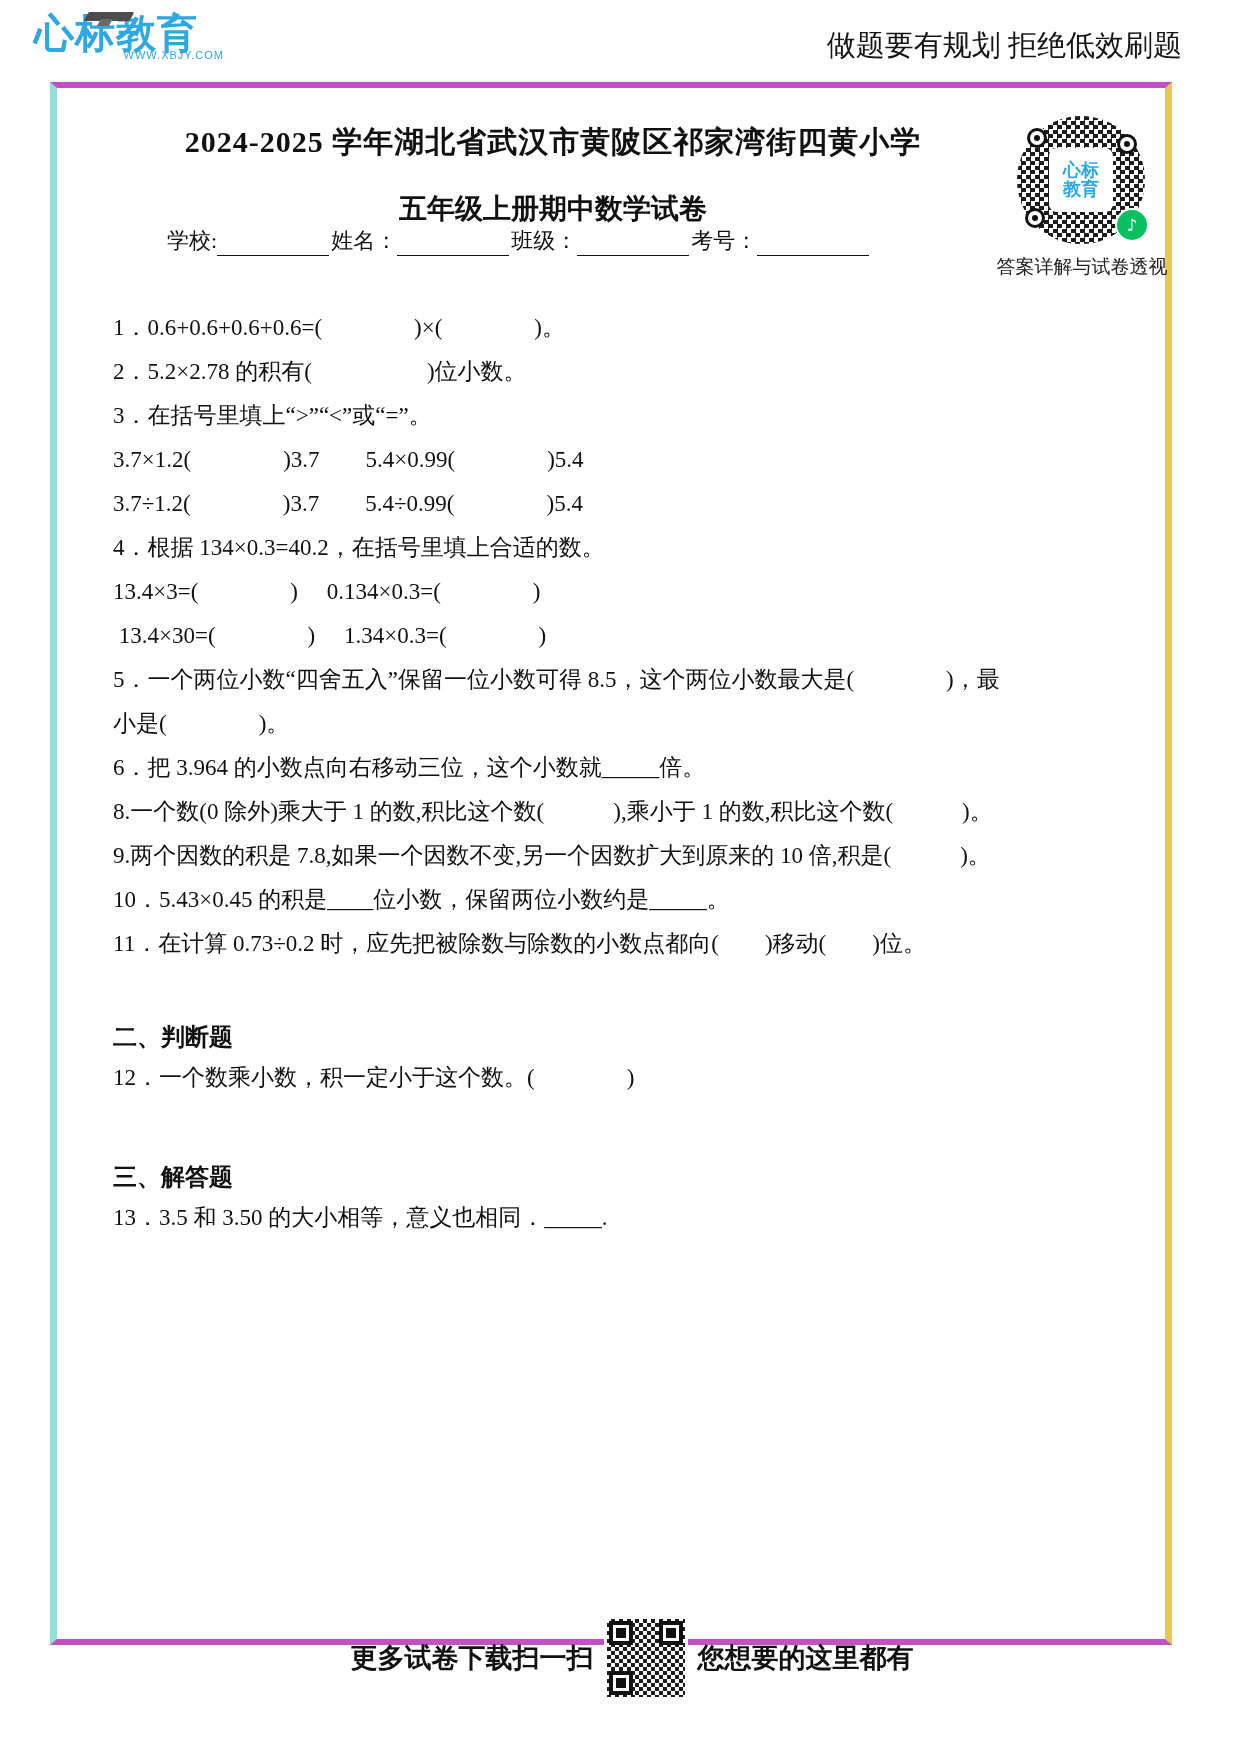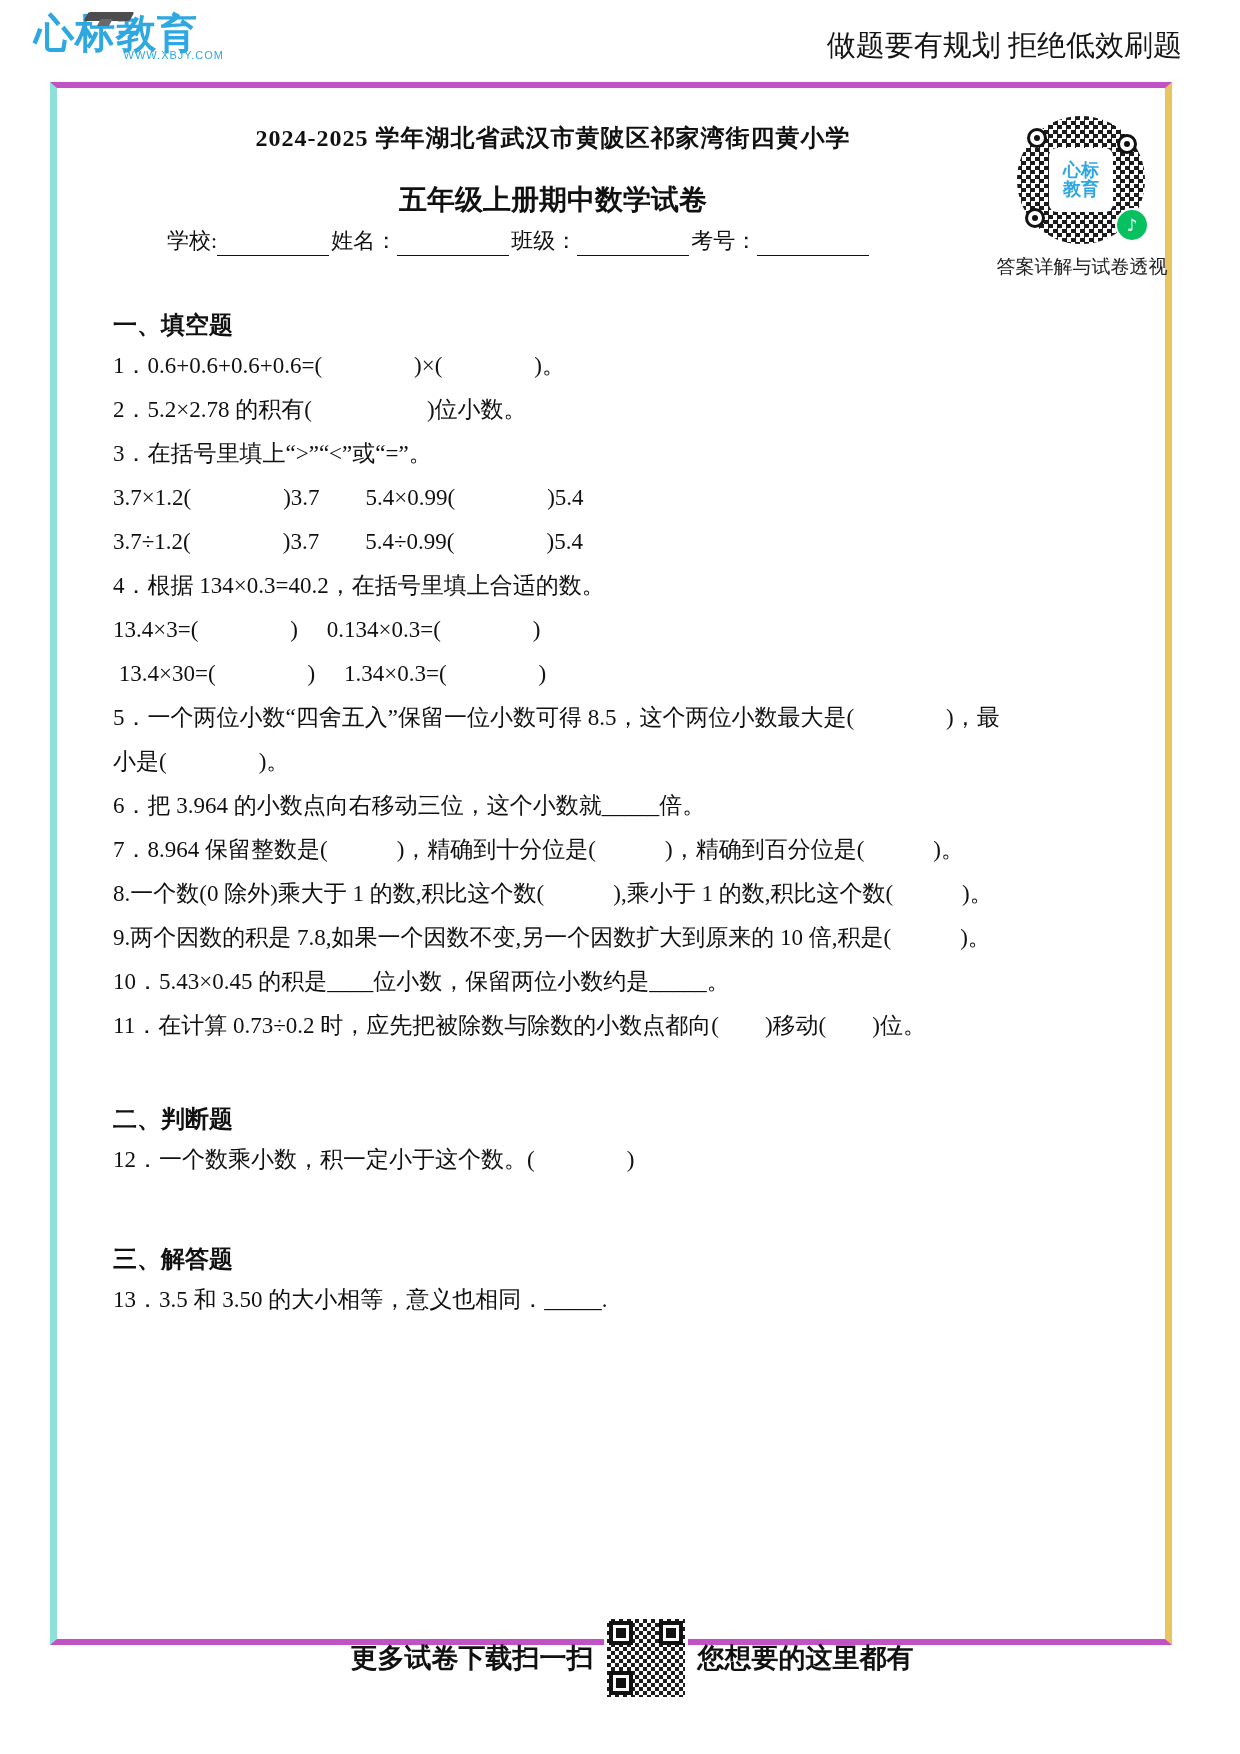--- a/index.html
+++ b/index.html
@@ -14,21 +14,21 @@
   .logo-cap::after{content:"";position:absolute;left:16px;top:7px;width:12px;height:7px;background:#6a6a6a;}
   .logo-url{font-size:11px;color:#2FA8E1;text-align:right;margin-top:-7px;letter-spacing:1px;}
   .slogan{position:absolute;right:58px;top:26px;font-size:29px;color:#151515;}
 
   
   .frame{position:absolute;left:50px;top:82px;width:1108px;height:1551px;background:#fff;
          border-top:6px solid #C251C5;border-bottom:6px solid #C251C5;
          border-left:7px solid #8FE0DB;border-right:7px solid #E8C55F;}
 
   .titles{position:absolute;left:56px;top:34px;width:880px;text-align:center;}
-  .title1{font-size:24px;font-weight:bold;letter-spacing:1px;}
+  .title1{font-size:30px;font-weight:bold;letter-spacing:1px;}
   .title2{font-size:28px;font-weight:bold;margin-top:27px;}
   .info-line{position:absolute;left:110px;top:138px;width:900px;text-align:left;font-size:22px;white-space:nowrap;}
   .info-field{margin-right:2px;}
   .blank{display:inline-block;width:112px;border-bottom:1.5px solid #111;height:22px;vertical-align:bottom;}
 
   
   .qr-round{position:absolute;left:960px;top:28px;width:128px;height:128px;border-radius:50%;
             background-image:conic-gradient(#1c1c1c 25%,transparent 25% 50%,#1c1c1c 50% 75%,transparent 75%);
             background-size:9px 9px;}
   .qr-center{position:absolute;inset:32px;background:#fff;border-radius:8px;display:flex;flex-direction:column;
@@ -89,33 +89,31 @@
       <div class="qr-center">
         <span>心标</span>
         <span>教育</span>
       </div>
       <div class="wechat-dot">♪</div>
     </div>
     <div class="qr-caption">答案详解与试卷透视</div>
 
     <div class="content">
         <div class="sec-block sec-0">
-          <div class="sec-heading">一、填空题</div>
           <p class="qline">1．0.6+0.6+0.6+0.6=(　　　　)×(　　　　)。</p>
           <p class="qline">2．5.2×2.78 的积有(　　　　　)位小数。</p>
           <p class="qline">3．在括号里填上“&gt;”“&lt;”或“=”。</p>
           <p class="qline">3.7×1.2(　　　　)3.7　　5.4×0.99(　　　　)5.4</p>
           <p class="qline">3.7÷1.2(　　　　)3.7　　5.4÷0.99(　　　　)5.4</p>
           <p class="qline">4．根据 134×0.3=40.2，在括号里填上合适的数。</p>
           <p class="qline">13.4×3=(　　　　)　 0.134×0.3=(　　　　)</p>
           <p class="qline"> 13.4×30=(　　　　)　 1.34×0.3=(　　　　)</p>
           <p class="qline">5．一个两位小数“四舍五入”保留一位小数可得 8.5，这个两位小数最大是(　　　　)，最</p>
           <p class="qline">小是(　　　　)。</p>
           <p class="qline">6．把 3.964 的小数点向右移动三位，这个小数就_____倍。</p>
-          <p class="qline">7．8.964 保留整数是(　　　)，精确到十分位是(　　　)，精确到百分位是(　　　)。</p>
           <p class="qline">8.一个数(0 除外)乘大于 1 的数,积比这个数(　　　),乘小于 1 的数,积比这个数(　　　)。</p>
           <p class="qline">9.两个因数的积是 7.8,如果一个因数不变,另一个因数扩大到原来的 10 倍,积是(　　　)。</p>
           <p class="qline">10．5.43×0.45 的积是____位小数，保留两位小数约是_____。</p>
           <p class="qline">11．在计算 0.73÷0.2 时，应先把被除数与除数的小数点都向(　　)移动(　　)位。</p>
         </div>
         <div class="sec-block sec-1">
           <div class="sec-heading">二、判断题</div>
           <p class="qline">12．一个数乘小数，积一定小于这个数。(　　　　)</p>
         </div>
         <div class="sec-block sec-2">

